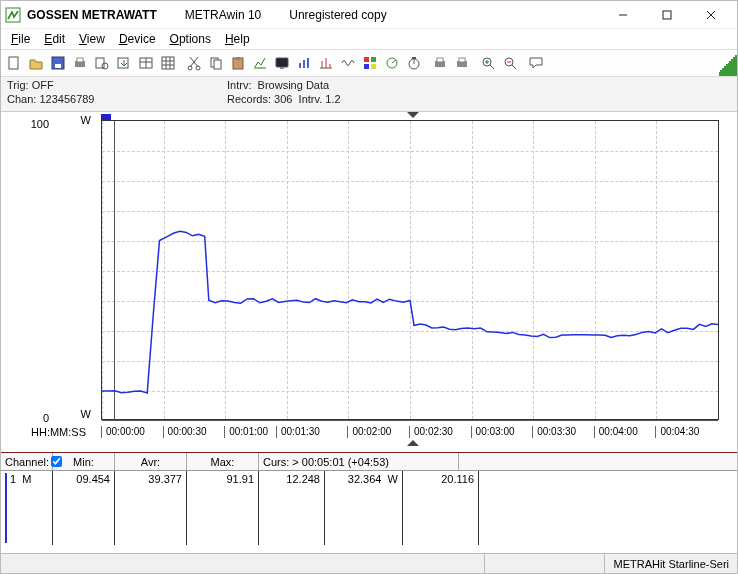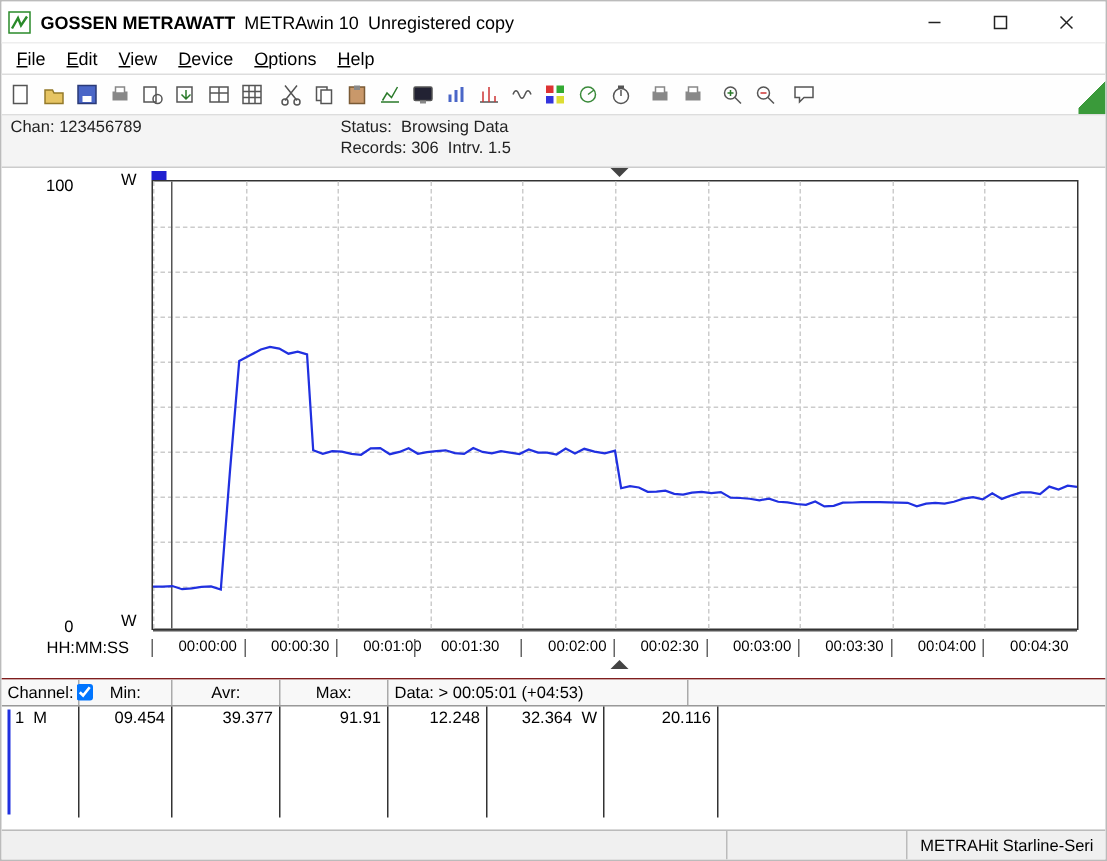--- a/index.html
+++ b/index.html
@@ -18,21 +18,21 @@
   
   .titlebar {
     display: flex;
     align-items: center;
     height: 28px;
     background: #fff;
     border-bottom: 1px solid #eee;
     padding: 0 4px;
   }
   .app-icon { width: 16px; height: 16px; margin-right: 6px; display:inline-flex;}
-  .title-text { font-size: 12px; display:flex; gap:6px; }
+  .title-text { font-size: 12px; display:flex; gap:28px; }
   .title-text .bold { font-weight: 600; }
   .win-controls { margin-left: auto; display: flex; }
   .win-btn {
     width: 44px; height: 28px;
     display: flex; align-items: center; justify-content: center;
     font-size: 12px;
   }
   
   .menubar {
     display:flex;
@@ -105,21 +105,21 @@
   .hgrid { position:absolute; left:0; right:0; border-top:1px dashed #ccc; height:0; }
   .vgrid { position:absolute; top:0; bottom:0; border-left:1px dashed #ccc; width:0; }
   .vsolid { position:absolute; top:0; bottom:0; border-left:1px solid #555; width:0; }
   .baseline { position:absolute; left:0; right:0; border-top:1px solid #555; height:0;}
   
   .xaxis {
     position:absolute; left:0; right:18px; top:314px; height:22px;
     font-size:10px;
   }
   .xaxis-label { position:absolute; left:30px; top:0; font-size:11px;}
-  .xtick { position:absolute; top:0; border-left:1px solid #666; padding-left:17px; height:12px; font-size:10px;}
+  .xtick { position:absolute; top:0; border-left:1px solid #666; padding-left:4px; height:12px; font-size:10px;}
   .marker-v { position:absolute; width:0; height:0; border-left:6px solid transparent; border-right:6px solid transparent;}
   .marker-down { border-top:6px solid #444; }
   .marker-up { border-bottom:6px solid #444;}
   
   .data-table-wrap {
     border-top:1px solid #7f1d1d;
     height: 94px;
     position:relative;
     overflow:hidden;
   }
@@ -355,25 +355,26 @@
     <div class="tool-btn">
       <svg width="16" height="16">
         <path d="M2 3h12v7H8l-3 3v-3H2z" fill="#fff" stroke="#555"></path>
       </svg>
     </div>
     <div class="right-tri"></div>
 </div>
 
 <div class="status-area">
   <div class="status-left">
+    <div class="status-row"><span>Trig:</span> <span>OFF</span></div>
     <div class="status-row"><span>Chan:</span> <span>123456789</span></div>
   </div>
   <div class="status-right">
-    <div class="status-row"><span>Status:</span>&nbsp;&nbsp;<span>Browsing Data</span></div>
-    <div class="status-row"><span>Records:</span>&nbsp;<span>306</span>&nbsp;&nbsp;<span>Intrv.</span>&nbsp;<span>1.5</span></div>
+    <div class="status-row"><span>Intrv:</span>&nbsp;&nbsp;<span>Browsing Data</span></div>
+    <div class="status-row"><span>Records:</span>&nbsp;<span>306</span>&nbsp;&nbsp;<span>Intrv.</span>&nbsp;<span>1.2</span></div>
   </div>
 </div>
 
 <div class="chart-wrap">
   <div class="marker-v marker-down" style="left:406px; top:0px;"></div>
   <div class="y-labels">
     <div style="position:absolute; right:0; top:2px;">100</div>
     <div style="position:absolute; right:0; top:296px;">0</div>
   </div>
   <div class="y-unit">
@@ -427,21 +428,21 @@
 <div class="data-table-wrap">
   <div class="data-header">
     <div class="dh-cell left" style="width:52px;">
       <span>Channel:</span>
       <input type="checkbox" checked="" style="margin-left: 2px; width: 11px; height: 11px;">
     </div>
     <div class="dh-cell" style="width:62px;">Min:</div>
     <div class="dh-cell" style="width:72px;">Avr:</div>
     <div class="dh-cell" style="width:72px;">Max:</div>
     <div class="dh-cell left" style="width:200px;">
-      <span>Data:</span>&nbsp;<span>&gt; 00:05:01 (+04:53)</span>
+      <span>Curs:</span>&nbsp;<span>&gt; 00:05:01 (+04:53)</span>
     </div>
     <div class="dh-cell" style="flex:1; border-right:none;"></div>
   </div>
   <div class="data-row">
     <div class="dr-cell c0" style="width:52px;">
       <span style="border-left:2px solid #2030e0; padding-left:3px;">1</span>
       <span>M</span>
     </div>
     <div class="dr-cell" style="width:62px;">09.454</div>
     <div class="dr-cell" style="width:72px;">39.377</div>

